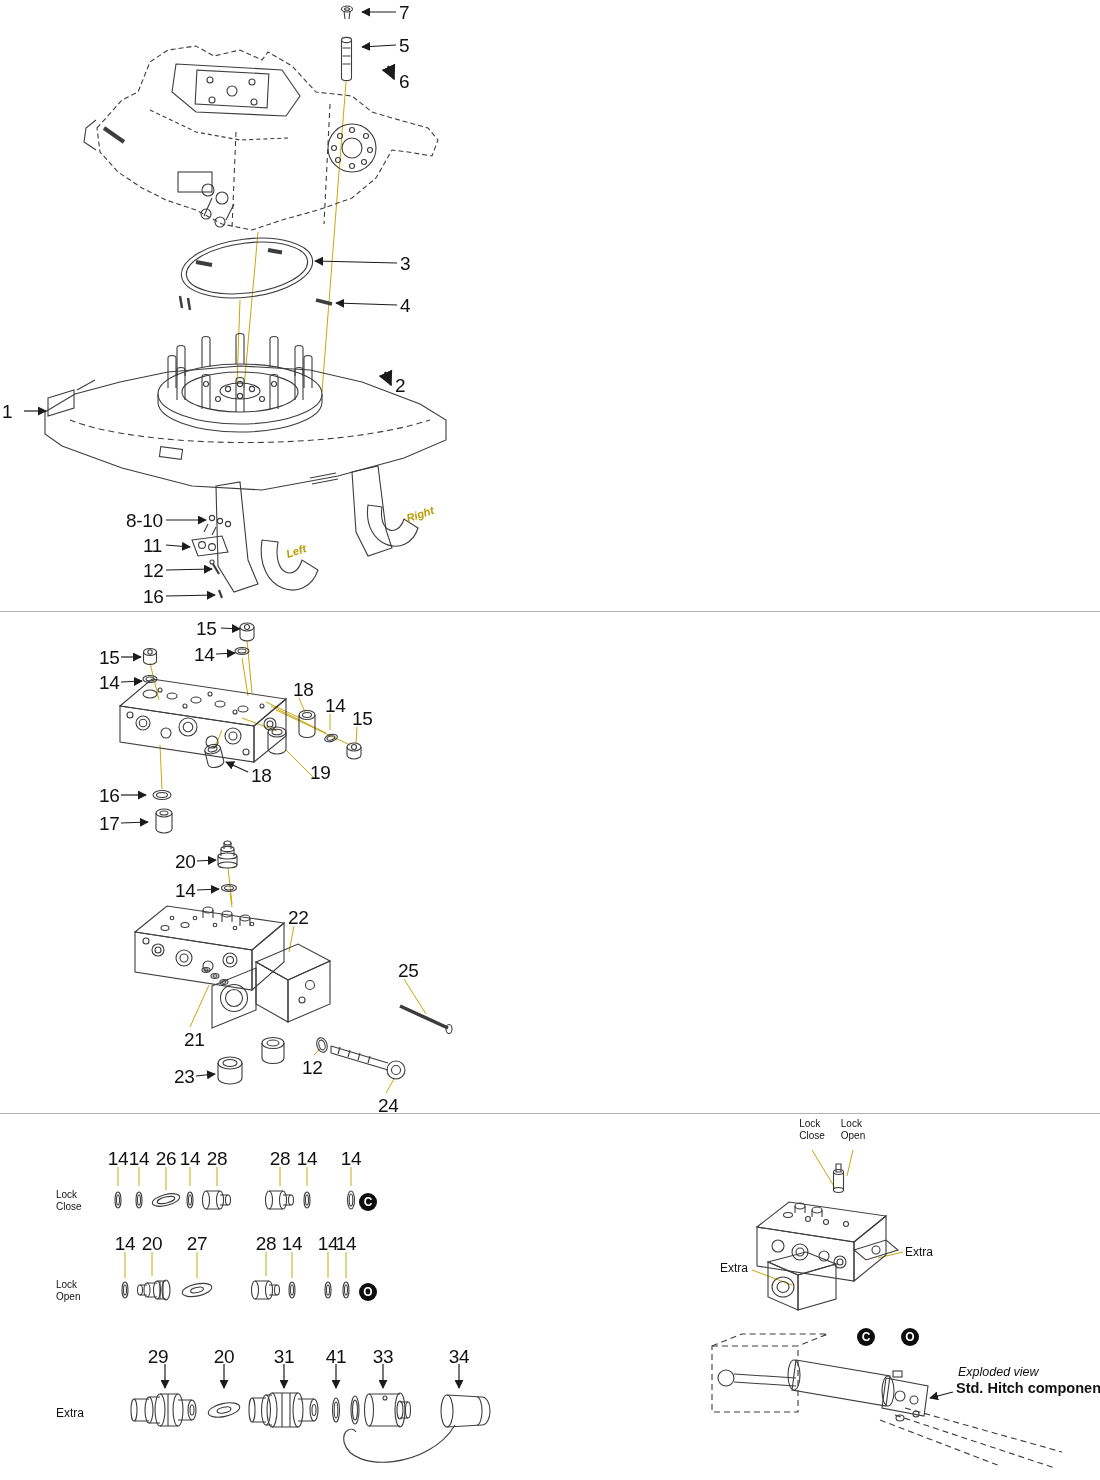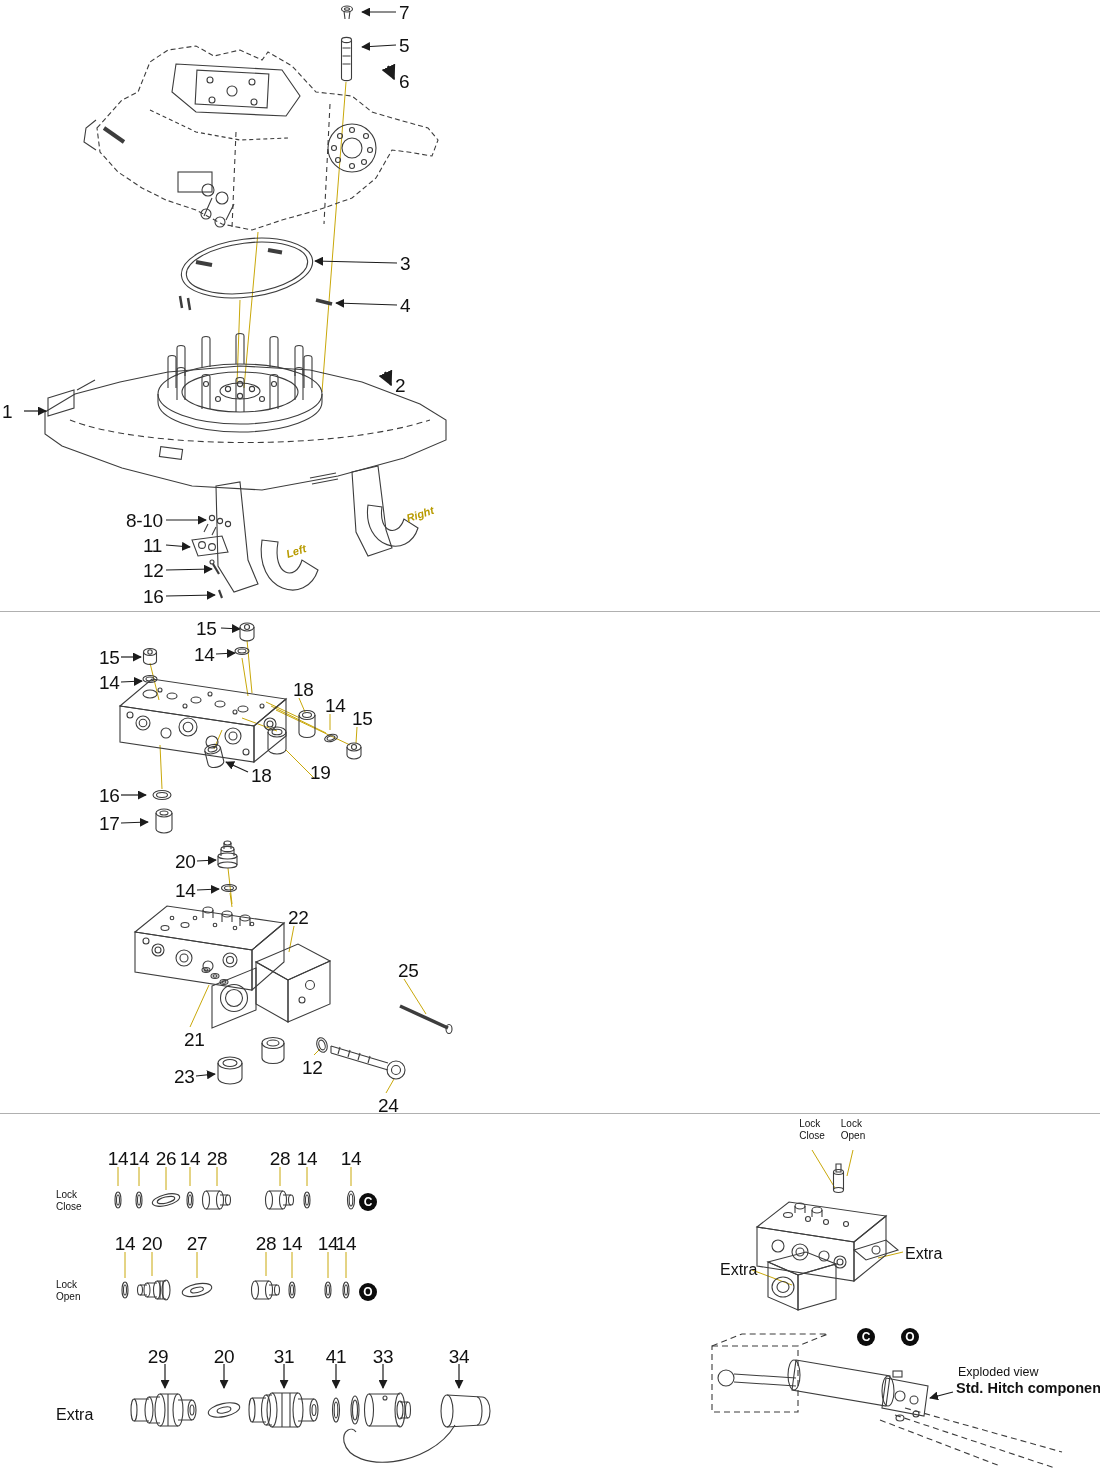--- a/index.html
+++ b/index.html
@@ -4,26 +4,26 @@
 <style>
   *{margin:0;padding:0;box-sizing:border-box}
   html,body{background:#fff}
   .stage{position:relative;width:1100px;height:1480px;background:#ffffff;
          font-family:"Liberation Sans",sans-serif;color:#111;overflow:hidden}
   svg.art{position:absolute;left:0;top:0}
   .co{position:absolute;font-size:19px;letter-spacing:-0.3px;white-space:nowrap;color:#111}
   .cc{transform:translateX(-50%)}
   .lbl2{position:absolute;font-size:10px;line-height:1.18;color:#111;white-space:nowrap}
   .lbl2 span{display:block}
-  .extra-lbl{position:absolute;font-size:16px;color:#111;white-space:nowrap}
+  .extra-lbl{position:absolute;font-size:12px;color:#111;white-space:nowrap}
   .badge{position:absolute;width:18px;height:18px;border-radius:50%;background:#0c0c0c;color:#fff;
          font-size:12px;font-weight:bold;display:flex;align-items:center;justify-content:center;
          transform:translate(-50%,-50%)}
   .olabel{position:absolute;color:#b89b00;font-style:italic;font-size:11px;font-weight:bold;white-space:nowrap}
-  .cap-i{position:absolute;font-size:12.5px;color:#111;white-space:nowrap}
+  .cap-i{position:absolute;font-style:italic;font-size:12.5px;color:#111;white-space:nowrap}
   .cap-b{position:absolute;font-weight:bold;font-size:14.5px;color:#111;white-space:nowrap}
 </style>
 </head>
 <body>
 
 <div class="stage">
 
 <svg class="art" width="1100" height="1480" viewBox="0 0 1100 1480">
   <defs>
     <marker id="arr" viewBox="0 0 10 10" refX="9" refY="5" markerWidth="7.5" markerHeight="7.5" orient="auto-start-reverse">

